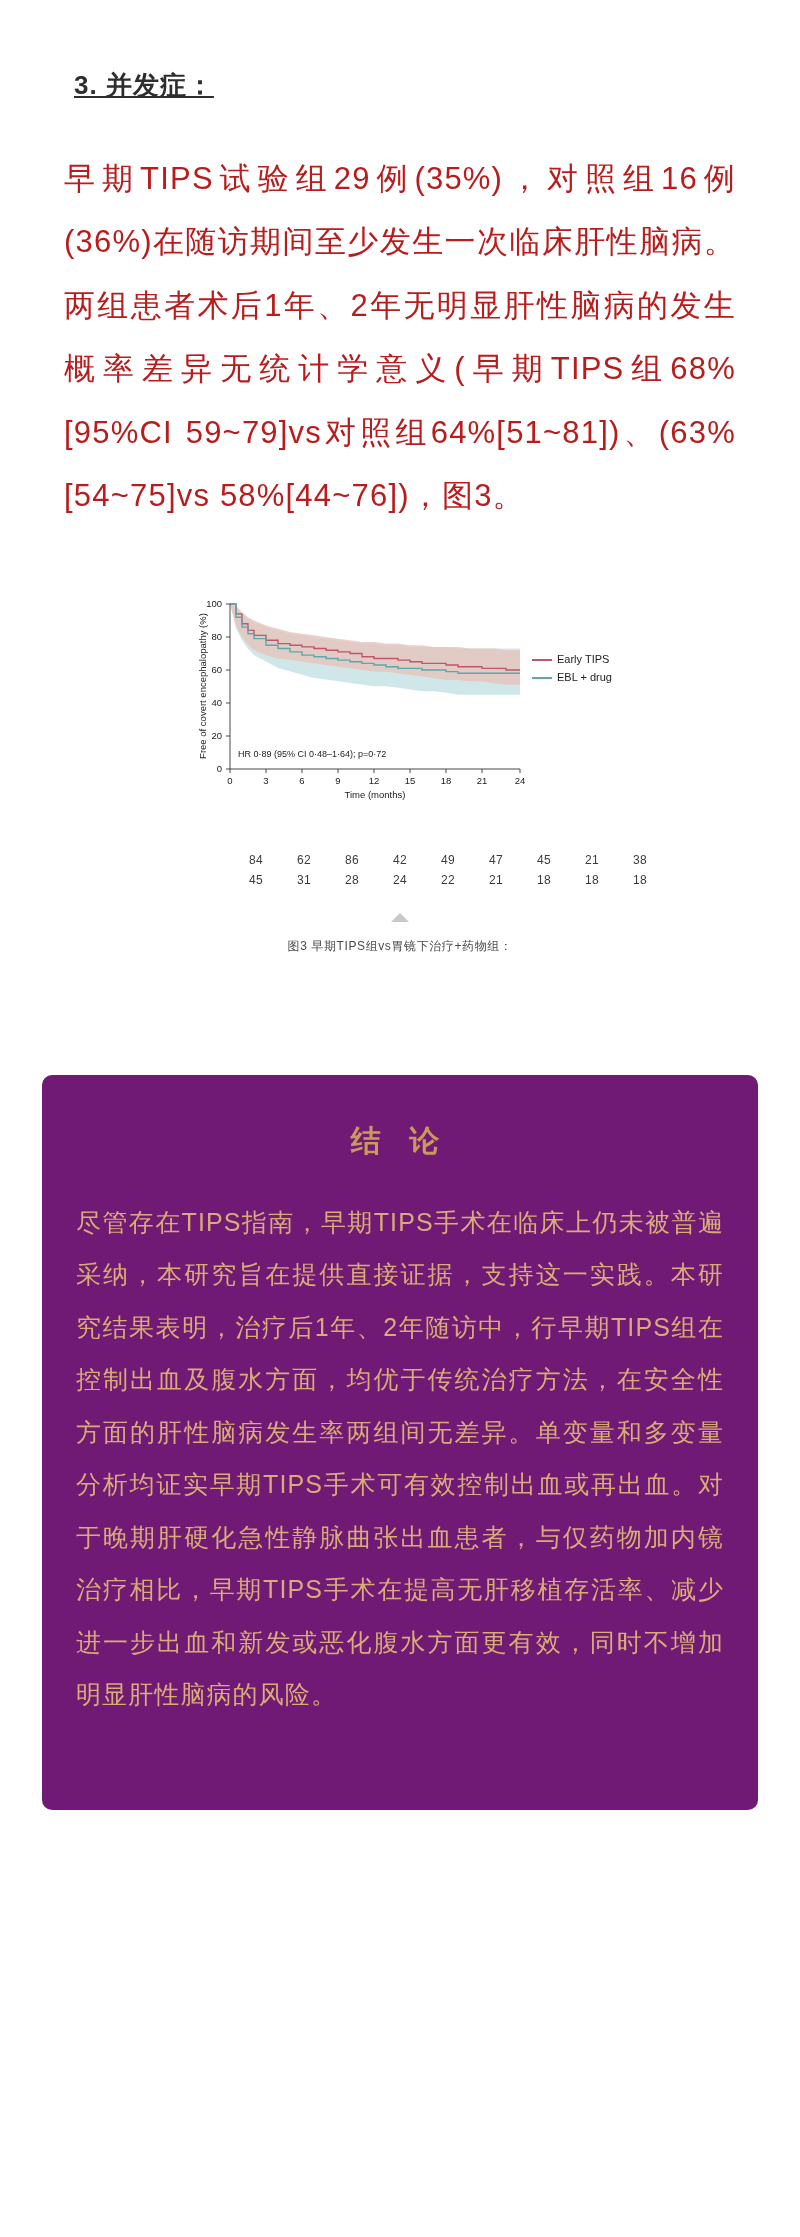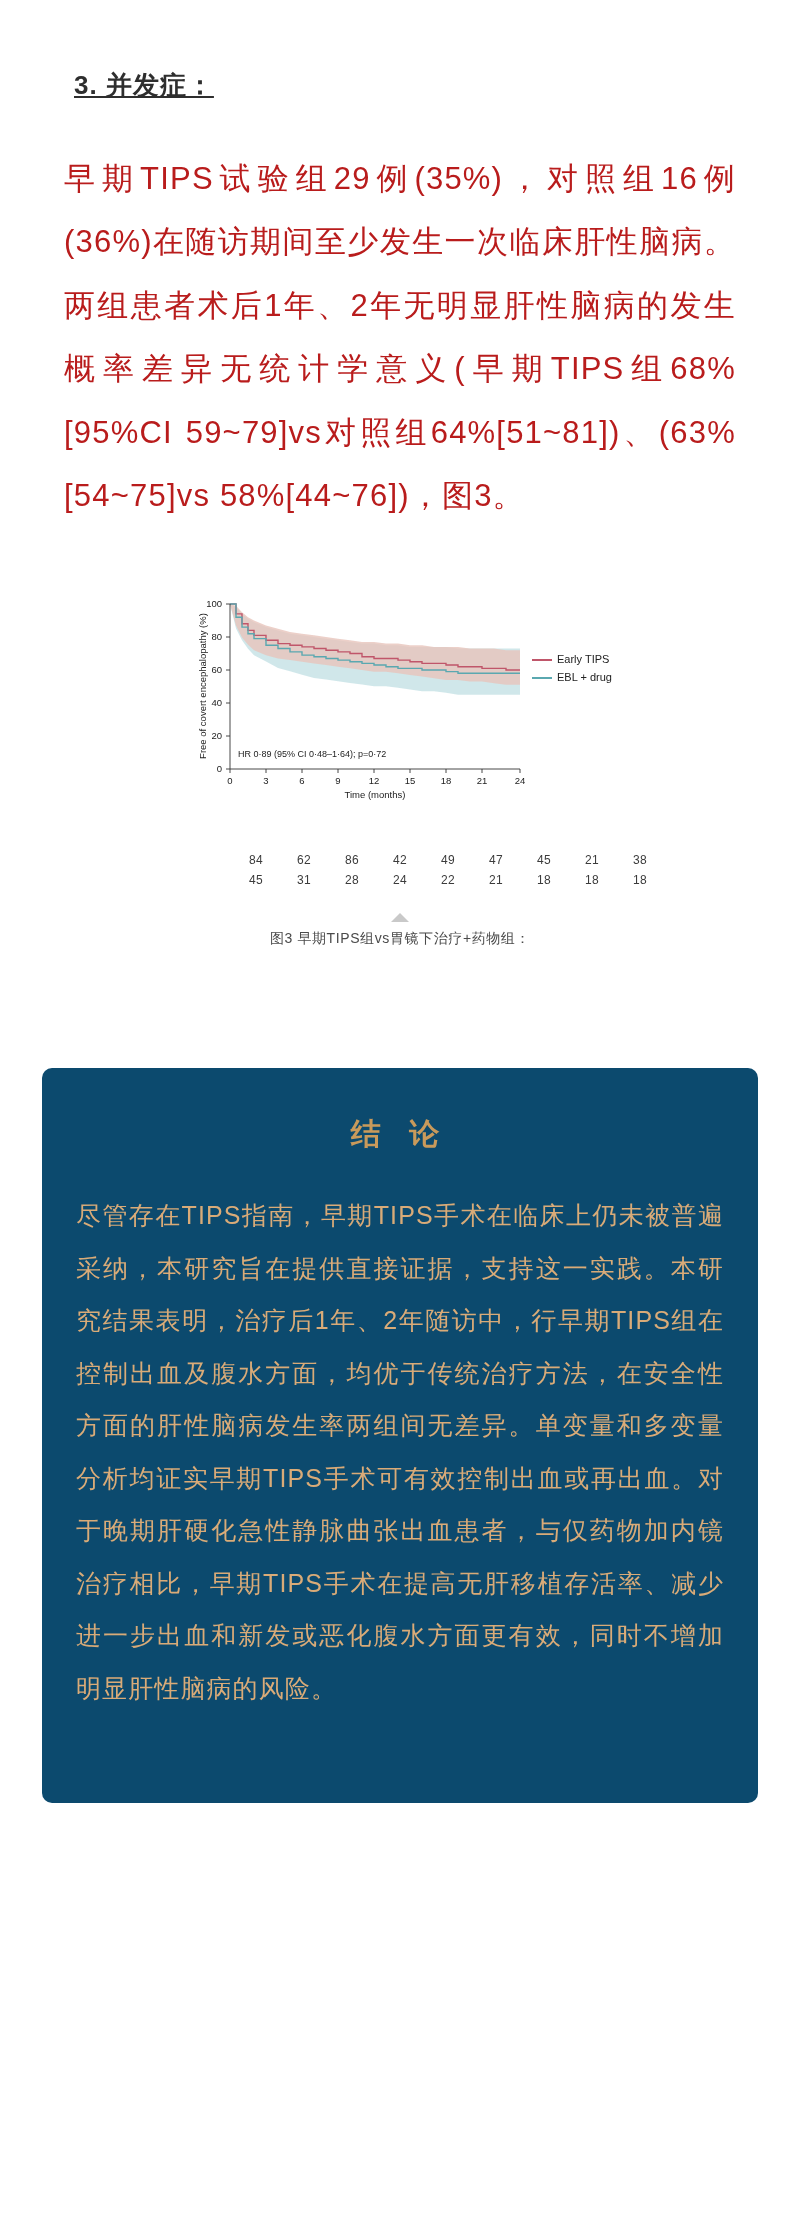--- a/index.html
+++ b/index.html
@@ -78,32 +78,32 @@
 
   .fig-marker {
     margin-top: 22px;
     width: 0; height: 0;
     border-left: 9px solid transparent;
     border-right: 9px solid transparent;
     border-bottom: 9px solid #c9c9c9;
   }
 
   .fig-caption {
-    margin-top: 4px;
+    margin-top: 14px;
     text-align: center;
-    font-size: 14px;
+    font-size: 12px;
     line-height: 1.75;
     color: #4a4a4a;
     letter-spacing: 0.6px;
   }
 
   
   .conclusion-block {
     margin-top: 118px;
-    background: #0c4a6e;
+    background: #701a75;
     border-radius: 10px;
     padding: 46px 34px 64px 34px;
     margin-left: -20px;
     margin-right: -20px;
   }
   .conclusion-title {
     text-align: center;
     font-size: 30px;
     font-weight: bold;
     color: #c99a5b;

